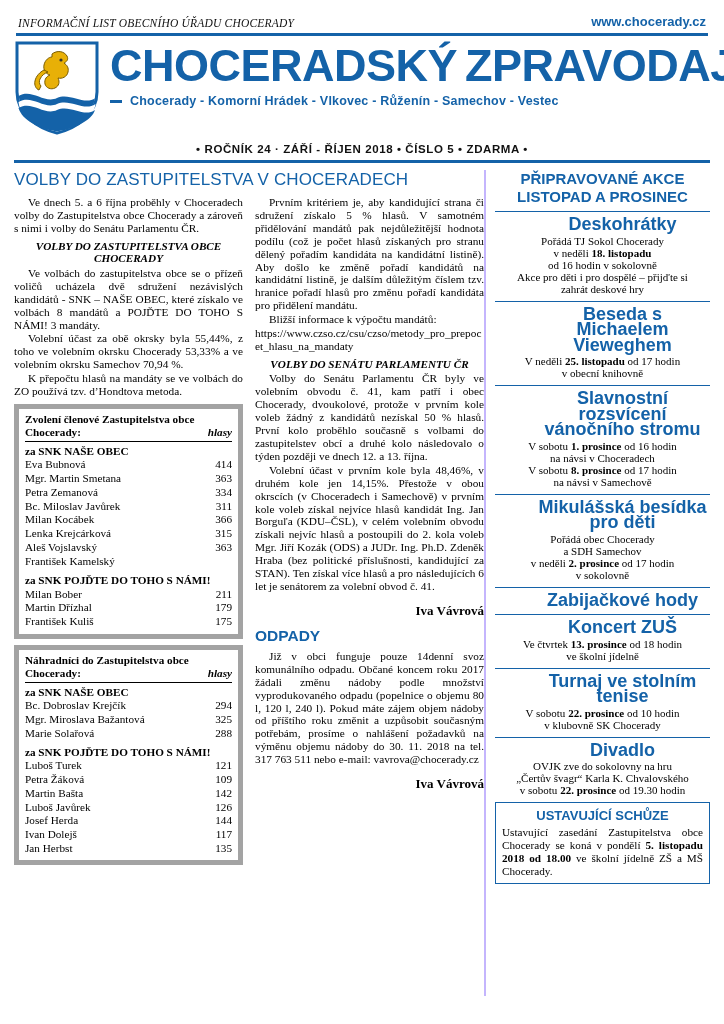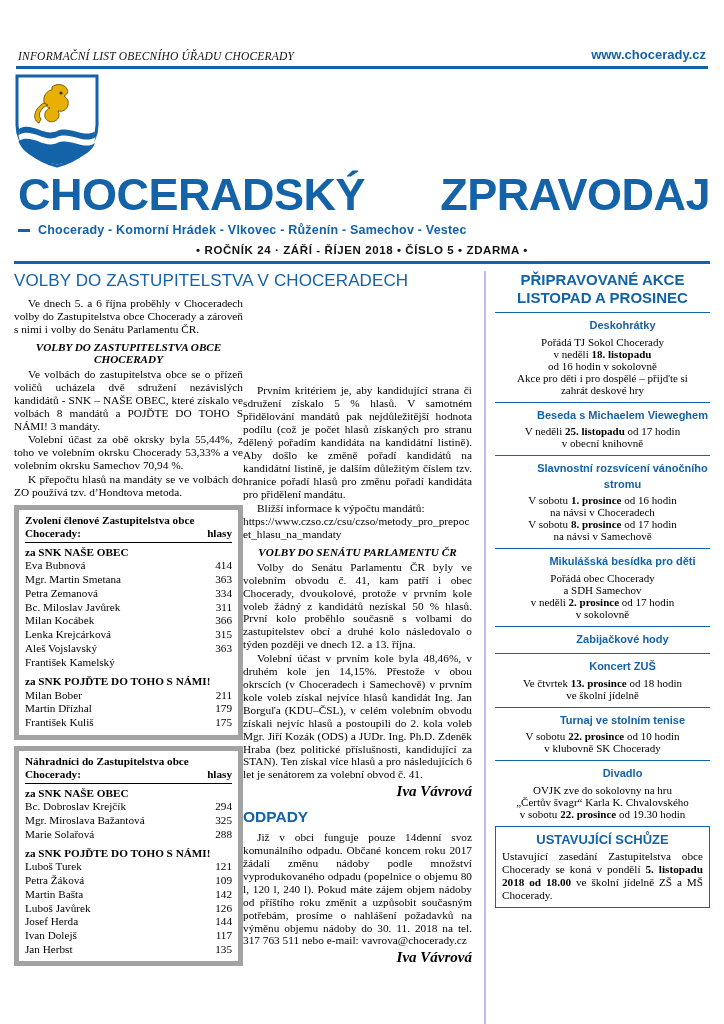--- a/index.html
+++ b/index.html
@@ -30,28 +30,27 @@
     font-size: 11.5px;
     letter-spacing: 0.2px;
     color: #111;
     text-transform: uppercase;
   }
   .masthead-web {
     font-family: "Liberation Sans", sans-serif;
     font-weight: bold;
     font-size: 13px;
     color: #1462a8;
-    margin-top: 33px;
   }
   .rule-blue {
     height: 3px; background: #1462a8; margin: 2px 2px 0 2px;
   }
 
   .masthead-main {
-    display: flex; align-items: stretch; margin-top: 4px; flex-direction: column;
+    display: flex; align-items: stretch; margin-top: 4px;
   }
   .crest {
     width: 92px; flex: 0 0 92px;
     display: flex; align-items: center; justify-content: center;
     padding-right: 6px;
   }
   .crest svg { display:block; }
   .title-block { flex: 1 1 auto; padding-left: 4px; }
   .bigtitle {
     font-family: "Liberation Sans", sans-serif;
@@ -115,21 +114,21 @@
   h2.section-head-sm {
     font-family: "Liberation Sans", sans-serif;
     font-weight: bold;
     font-size: 15.5px;
     color: #1462a8;
     margin: 8px 0 5px 0;
   }
 
   .two-col {
     display: flex;
-    align-items: flex-end;
+    gap: 12px;
   }
   .col { width: 229px; flex: 0 0 229px; }
 
   p.body {
     font-size: 11.3px;
     line-height: 12.9px;
     text-align: justify;
     margin: 0 0 1px 0;
     text-indent: 14px;
   }
@@ -139,38 +138,37 @@
     font-weight: bold;
     font-style: italic;
     text-align: center;
     margin: 5px 0 2px 0;
     line-height: 12.6px;
   }
   .url { word-break: break-all; }
   .signature {
     text-align: right;
     font-weight: bold;
-    font-style: italic;
-    font-size: 15px;
-    margin-top: 2px;
+    font-size: 13px;
+    margin-top: 10px;
   }
 
   
   .tbl-box {
     border: 5px solid #a3a3a3;
     padding: 4px 6px 5px 6px;
     margin-top: 6px;
     font-size: 11.2px;
   }
   .tbl-title {
     font-weight: bold;
     line-height: 13px;
     margin-bottom: 2px;
   }
-  .tbl-title .hl { float: right; font-weight: bold; }
+  .tbl-title .hl { float: right; font-weight: bold; font-style: italic; }
   .hr-thin { border-top: 1px solid #000; margin: 2px 0 3px 0; }
   .grp {
     font-weight: bold;
     font-size: 11.2px;
     margin: 2px 0 1px 0;
   }
   table.cand {
     width: 100%;
     border-collapse: collapse;
     font-size: 11.2px;
@@ -192,21 +190,21 @@
     margin-bottom: 2px;
   }
   .r-divider { border-top: 1px solid #1462a8; margin: 5px 0 5px 0; }
   .ev {
     text-align: center;
     margin-bottom: 6px;
   }
   .ev-name {
     font-family: "Liberation Sans", sans-serif;
     font-weight: bold;
-    font-size: 11px;
+    font-size: 18px;
     color: #1462a8;
     line-height: 15.5px;
     margin-bottom: 2px;
     margin-left: 40px;
   }
   .ev-line {
     font-size: 11px;
     line-height: 12px;
   }
   .ev-line b { font-weight: bold; }

